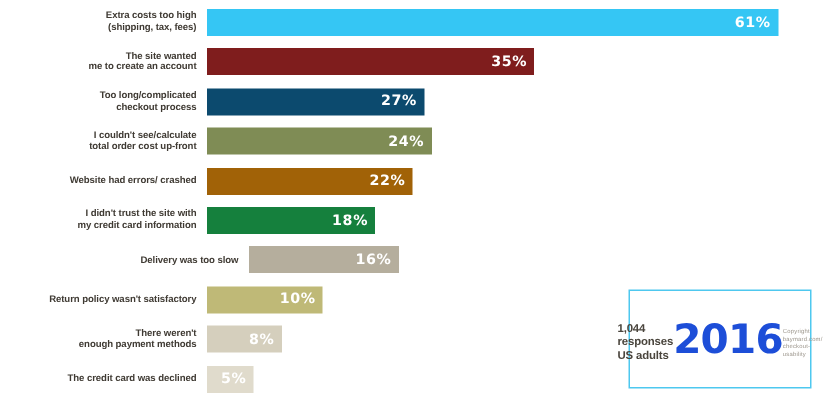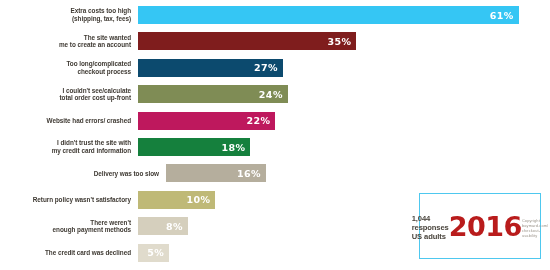--- a/index.html
+++ b/index.html
@@ -77,21 +77,21 @@
   #info-responses {
     font-size: 7.6px;
     font-weight: bold;
     color: #4a453d;
     letter-spacing: -0.1px;
     margin-top: 2px;
   }
   #info-year {
     font-size: 27px;
     font-weight: bold;
-    color: #b91c1c;
+    color: #1d4ed8;
     line-height: 27px;
     letter-spacing: -0.5px;
     margin-top: 1px;
     font-family: "DejaVu Sans", sans-serif;
   }
   #info-copyright {
     font-size: 3.9px;
     color: #9a948a;
     letter-spacing: 0.15px;
     margin-top: 4px;
@@ -134,21 +134,21 @@
 total order cost up-front</div>
         <div class="bar-track">
           <div class="bar-fill" style="width: 149.818px; background: rgb(127, 140, 85);">
             <span class="bar-value">24%</span>
           </div>
         </div>
       </div>
       <div class="bar-row" style="top: 111.6px;">
         <div class="bar-label">Website had errors/ crashed</div>
         <div class="bar-track">
-          <div class="bar-fill" style="width: 137.333px; background: #be185d;">
+          <div class="bar-fill" style="width: 137.333px; background: #a16207;">
             <span class="bar-value">22%</span>
           </div>
         </div>
       </div>
       <div class="bar-row" style="top: 138px;">
         <div class="bar-label">I didn't trust the site with
 my credit card information</div>
         <div class="bar-track">
           <div class="bar-fill" style="width: 112.364px; background: #15803d;">
             <span class="bar-value">18%</span>

